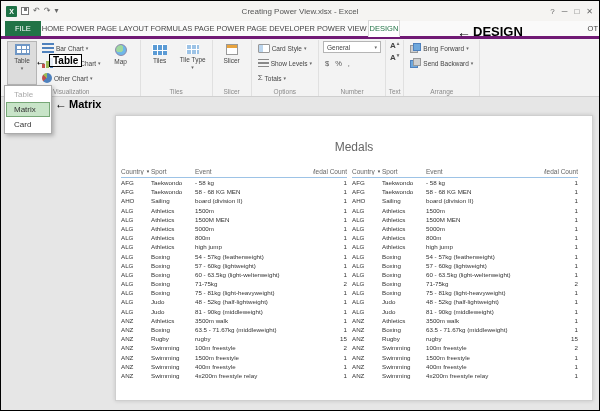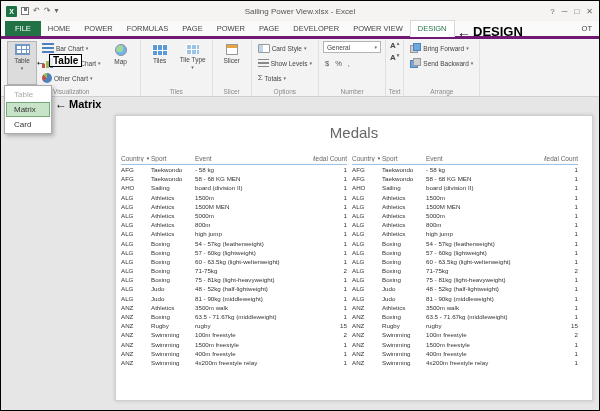--- a/index.html
+++ b/index.html
@@ -12,21 +12,21 @@
   .qat{display:flex;align-items:center;gap:4px;padding-left:5px;font-size:9px;color:#555;}
   .excel-logo{width:11px;height:11px;background:#1e7145;color:#fff;font-size:7px;font-weight:bold;display:flex;align-items:center;justify-content:center;border-radius:1px;}
   .save-icon{width:8px;height:8px;border:1px solid #777;position:relative;background:#fff;display:inline-block;}
   .save-icon::after{content:"";position:absolute;top:0;left:2px;width:3px;height:3px;background:#777;}
   .qat .glyph{font-size:8px;color:#666;line-height:1;}
   .title-text{position:absolute;left:50%;transform:translateX(-50%);font-size:8px;color:#555;white-space:nowrap;}
   .win-controls{margin-left:auto;display:flex;gap:7px;padding-right:6px;font-size:8px;color:#666;}
 
   
   .tabs-row{height:18px;display:flex;align-items:flex-end;background:#fafafa;border-bottom:3px solid #701a75;padding-left:4px;position:relative;}
-  .tab{font-size:7.5px;color:#444;padding:3px 7px;white-space:nowrap;}
+  .tab{font-size:7.5px;color:#444;padding:3px 1px;white-space:nowrap;}
   .tab-file{background:#217346;color:#fff;padding:3px 10px;}
   .tab-active{background:#fff;color:#217346;border:1px solid #d8d8d8;border-bottom:1px solid #fff;margin-bottom:-1px;}
   .tab-fragment{margin-left:auto;overflow:hidden;}
 
   
   .ribbon{height:58px;background:#f3f3f3;border-bottom:1px solid #cfcfcf;display:flex;align-items:stretch;padding:1px 2px 0;position:relative;}
   .group{position:relative;display:flex;flex-direction:column;padding:1px 4px 10px;border-right:1px solid #e0e0e0;}
   .group-label{position:absolute;bottom:1px;left:0;right:0;text-align:center;font-size:6.5px;color:#8a8a8a;white-space:nowrap;}
   .group-content{display:flex;align-items:flex-start;gap:3px;height:100%;}
   .bigbtn{width:30px;display:flex;flex-direction:column;align-items:center;font-size:6.5px;color:#444;text-align:center;padding:2px 1px;gap:2px;height:44px;border:1px solid transparent;}
@@ -72,21 +72,21 @@
   .ann-arrow{font-size:12px;line-height:1;}
   .ann-table{left:34px;top:53px;font-size:10px;}
   .ann-table .ann-text{border:1px solid #000;padding:0 3px;background:rgba(255,255,255,.85);}
   .ann-matrix{left:54px;top:97px;font-size:11px;}
   .ann-design{left:456px;top:23px;font-size:13px;}
   .ann-design .ann-arrow{font-size:14px;}
 
   
   .sheet{position:relative;height:313px;background:#e6e6e6;}
   .pv-canvas{position:absolute;left:114px;top:18px;width:478px;height:286px;background:#fff;border:1px solid #cfcfcf;box-shadow:0 0 4px rgba(0,0,0,.15);overflow:hidden;}
-  .pv-title{margin-top:8px;text-align:center;font-size:15px;color:#666;font-weight:normal;}
+  .pv-title{margin-top:24px;text-align:center;font-size:12px;color:#666;font-weight:normal;}
   .pv-tables{display:flex;gap:5px;padding:14px 5px 0 5px;}
   .pvt{width:226px;}
   .thead,.trow{display:grid;grid-template-columns:28px 42px 116px 34px;column-gap:2px;}
   .thead{font-size:6.5px;color:#666;border-bottom:1px solid #9dc3e6;padding-bottom:2px;}
   .hcell{display:flex;align-items:center;gap:2px;white-space:nowrap;overflow:hidden;}
   .hcell.h3{justify-content:flex-end;}
   .sortg{font-size:4.5px;color:#555;}
   .trow{font-size:6.2px;color:#333;line-height:9.2px;height:9.2px;}
   .tcell{white-space:nowrap;overflow:hidden;}
   .tcell.c3{text-align:right;}
@@ -97,33 +97,34 @@
 <div class="frame">
 
   <div class="titlebar">
     <div class="qat">
       <span class="excel-logo">X</span>
       <span class="save-icon"></span>
       <span class="glyph">↶</span>
       <span class="glyph">↷</span>
       <span class="glyph">▾</span>
     </div>
-    <div class="title-text">Sailing Power View.xlsx - Excel</div>
+    <div class="title-text">Creating Power View.xlsx - Excel</div>
     <div class="win-controls">
       <span>?</span>
       <span>─</span>
       <span>□</span>
       <span>✕</span>
     </div>
   </div>
 
   <div class="tabs-row">
       <div class="tab tab-file">FILE</div>
       <div class="tab">HOME</div>
       <div class="tab">POWER</div>
+      <div class="tab">PAGE LAYOUT</div>
       <div class="tab">FORMULAS</div>
       <div class="tab">PAGE</div>
       <div class="tab">POWER</div>
       <div class="tab">PAGE</div>
       <div class="tab">DEVELOPER</div>
       <div class="tab">POWER VIEW</div>
       <div class="tab tab-active">DESIGN</div>
       <div class="tab tab-fragment">OT</div>
     </div>
 

